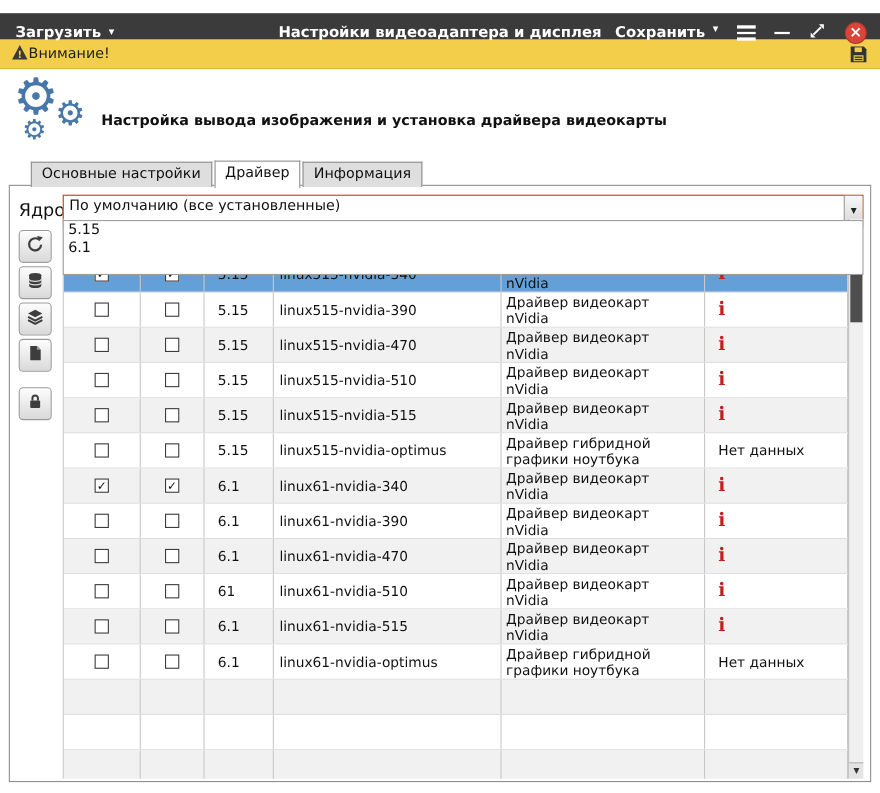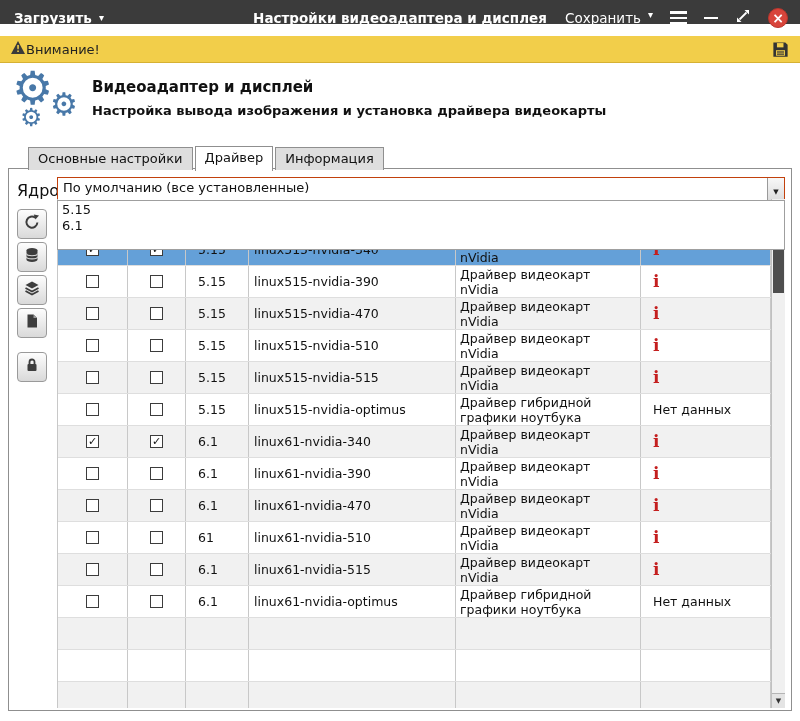--- a/index.html
+++ b/index.html
@@ -1,26 +1,26 @@
 <!DOCTYPE html>
 <html><head>
 <meta charset="utf-8">
 <style>
   *{box-sizing:border-box;margin:0;padding:0}
   html,body{width:800px;height:721px;background:#fff;overflow:hidden;
     font-family:"DejaVu Sans","Liberation Sans",sans-serif;color:#111;position:relative}
 
   
-  .titlebar{position:absolute;left:0;top:0;width:800px;height:24px;background:#3b3b3b;color:#fff}
+  .titlebar{position:absolute;left:0;top:12px;width:800px;height:24px;background:#3b3b3b;color:#fff}
   .tb-left{position:absolute;left:14px;top:0;height:36px;display:flex;align-items:center;gap:7px;
     font-size:13.5px;font-weight:bold;cursor:default;z-index:2}
   .tb-title{position:absolute;left:0;right:0;top:0;height:36px;display:flex;align-items:center;
     justify-content:center;font-size:13.5px;font-weight:bold;z-index:1}
   .tb-right{position:absolute;right:12px;top:0;height:36px;display:flex;align-items:center;gap:17px;z-index:2}
-  .save-btn{display:flex;gap:7px;align-items:flex-start;font-size:13.5px;font-weight:normal}
+  .save-btn{display:flex;gap:7px;align-items:flex-start;font-size:13.5px;font-weight:bold}
   .caret{font-size:10px;line-height:1}
   .menu-icon{display:flex;flex-direction:column;gap:3px}
   .menu-icon i{display:block;width:17px;height:2.5px;background:#fff}
   .min-icon{display:block;width:14px;height:2.5px;background:#fff}
   .close-icon{width:20px;height:20px;border-radius:50%;background:#d8453b;border:1px solid #b9362d;
     color:#fff;font-size:14px;font-weight:bold;display:flex;align-items:center;justify-content:center;line-height:1}
 
   
   .warnbar{position:absolute;left:0;top:36px;width:800px;height:27px;background:#f2ce4a;
     border-bottom:1px solid #d6b133;display:flex;align-items:center;padding:0 10px;font-size:13px;color:#222}
@@ -132,21 +132,20 @@
     </svg>
   </span>
 </div>
 
 <div class="apphead">
   <div class="gears">
     <span class="g1">⚙</span>
     <span class="g2">⚙</span>
     <span class="g3">⚙</span>
   </div>
-  <div class="apphead-title">Видеоадаптер и дисплей</div>
   <div class="apphead-sub">Настройка вывода изображения и установка драйвера видеокарты</div>
 </div>
 
 <div class="tabbar">
   <div class="tab">Основные настройки</div>
   <div class="tab active">Драйвер</div>
   <div class="tab">Информация</div>
 </div>
 
 <div class="panel">

